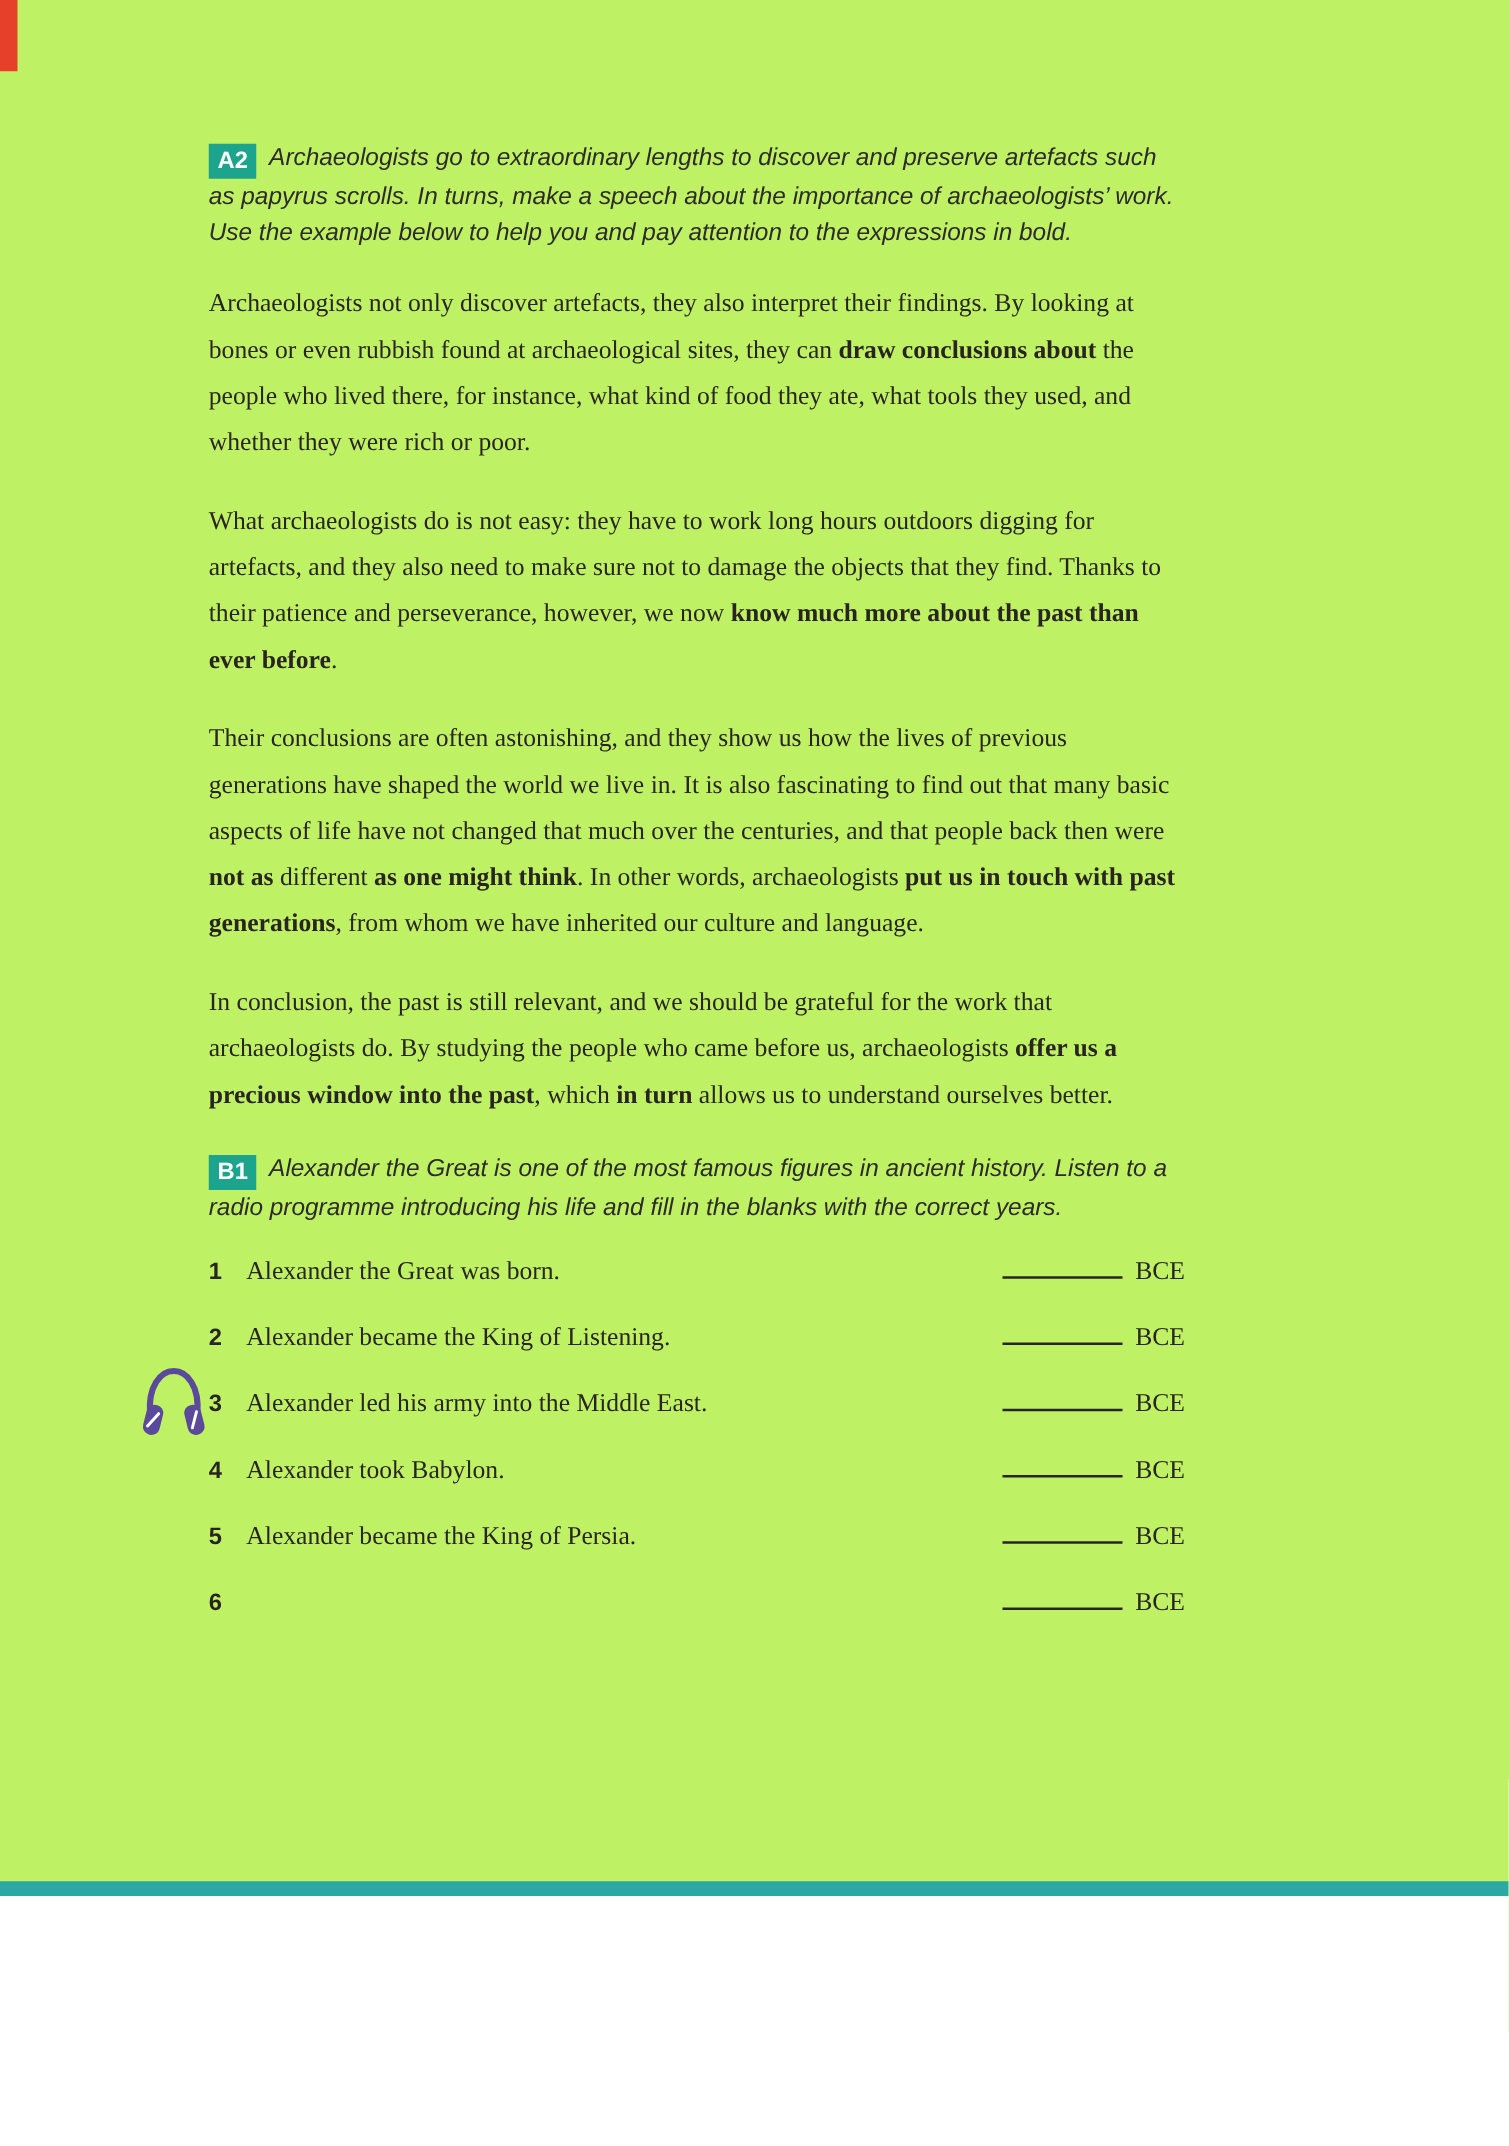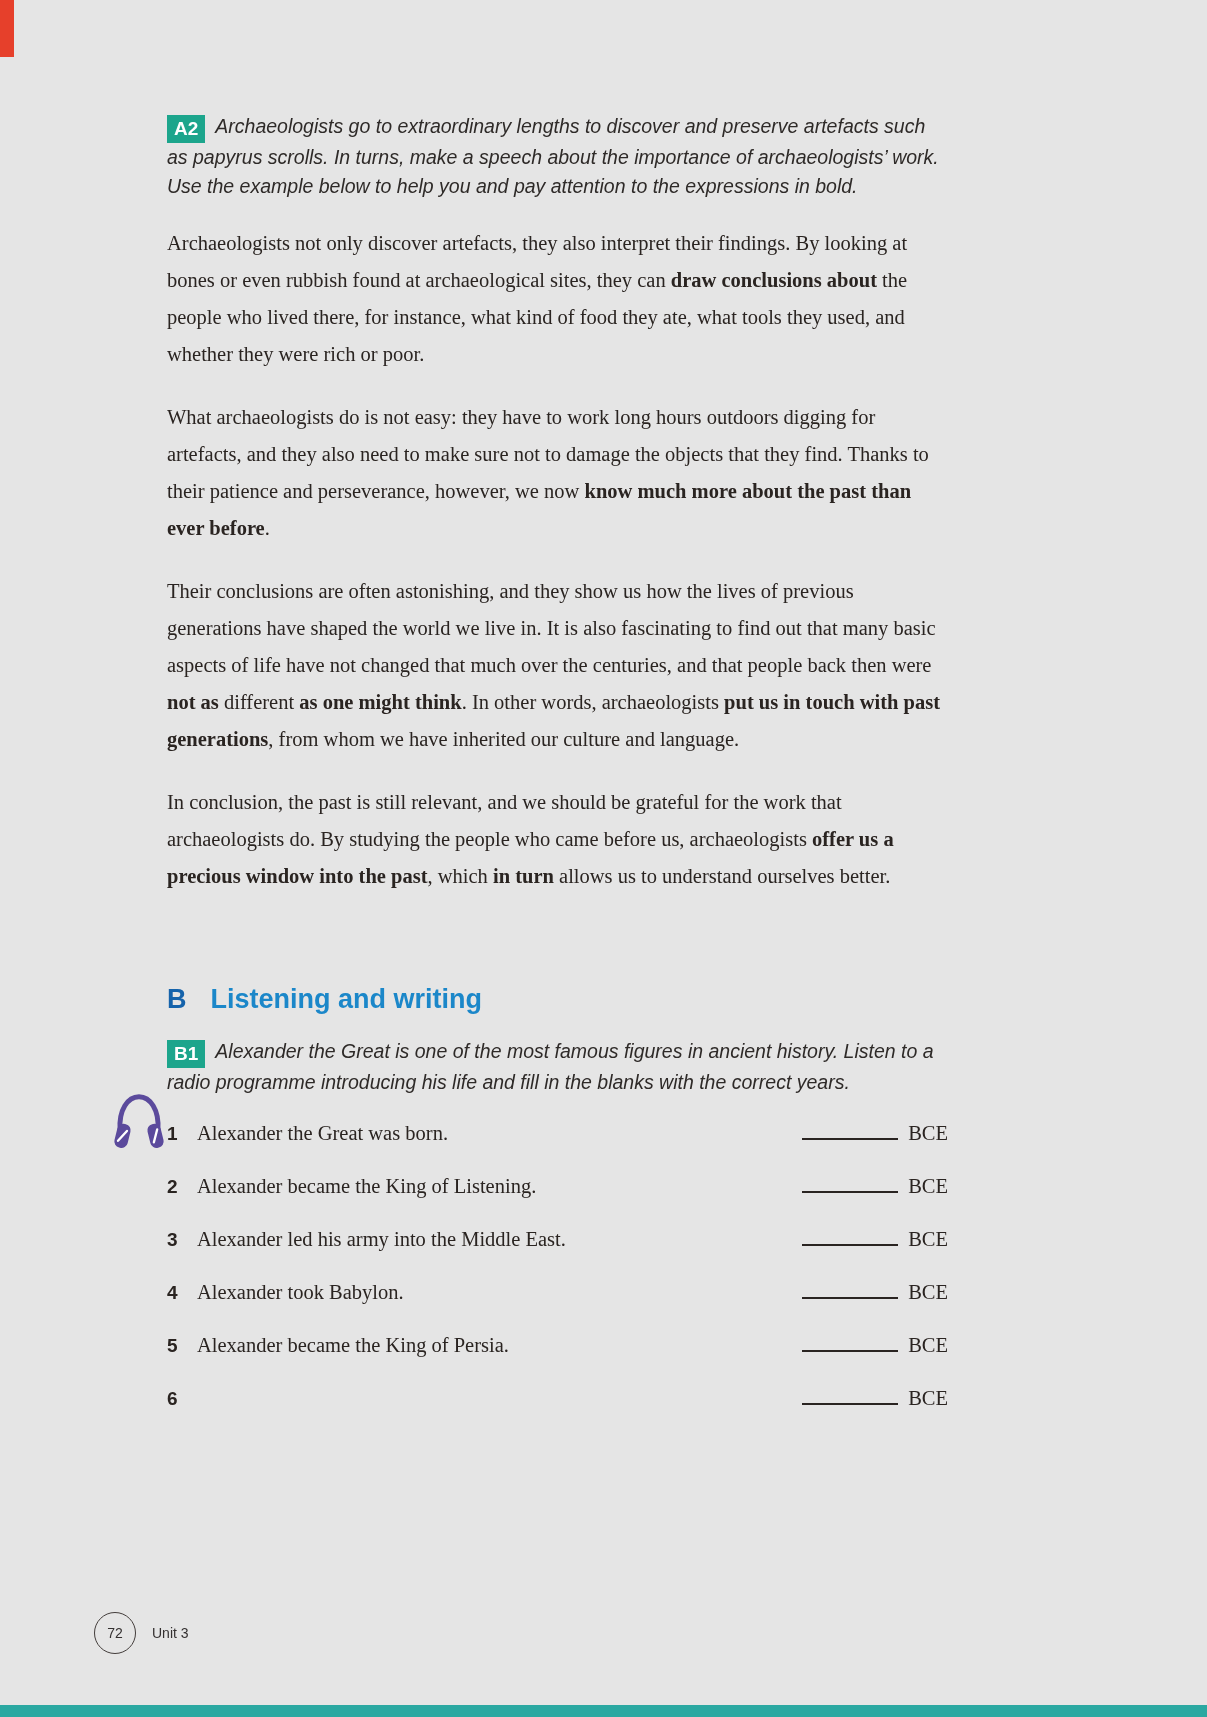--- a/index.html
+++ b/index.html
@@ -7,22 +7,22 @@
     --letter-blue:#1563ab;
     --title-blue:#1b87c9;
     --purple:#5b4a9c;
     --corner-red:#e6402b;
     --bar-teal:#2ba8a1;
     --ink:#2a2421;
   }
   html,body{margin:0;padding:0;background:#ffffff;}
   .page{
     position:relative;
-    width:1207px;height:1717px;
-    background:#e5e5e5;
+    width:1207px;height:1517px;
+    background:#bef264;
     overflow:hidden;
     font-family:"Liberation Serif", serif;
     color:var(--ink);
   }
   .corner-trim{
     position:absolute;left:0;top:0;width:14px;height:57px;
     background:var(--corner-red);
   }
   .footer-bar{
     position:absolute;left:0;bottom:0;width:100%;height:12px;
@@ -132,21 +132,20 @@
 
     <p class="instruction"><span class="badge">A2</span><span>Archaeologists go to extraordinary lengths to discover and preserve artefacts such as papyrus scrolls. In turns, make a speech about the importance of archaeologists’ work. Use the example below to help you and pay attention to the expressions in bold.</span></p>
 
     <div>
         <p class="body-para"><span>Archaeologists not only discover artefacts, they also interpret their findings. By looking at bones or even rubbish found at archaeological sites, they can </span><span class="bold">draw conclusions about</span><span> the people who lived there, for instance, what kind of food they ate, what tools they used, and whether they were rich or poor.</span></p>
         <p class="body-para"><span>What archaeologists do is not easy: they have to work long hours outdoors digging for artefacts, and they also need to make sure not to damage the objects that they find. Thanks to their patience and perseverance, however, we now </span><span class="bold">know much more about the past than ever before</span><span>.</span></p>
         <p class="body-para"><span>Their conclusions are often astonishing, and they show us how the lives of previous generations have shaped the world we live in. It is also fascinating to find out that many basic aspects of life have not changed that much over the centuries, and that people back then were </span><span class="bold">not as</span><span> different </span><span class="bold">as one might think</span><span>. In other words, archaeologists </span><span class="bold">put us in touch with past generations</span><span>, from whom we have inherited our culture and language.</span></p>
         <p class="body-para"><span>In conclusion, the past is still relevant, and we should be grateful for the work that archaeologists do. By studying the people who came before us, archaeologists </span><span class="bold">offer us a precious window into the past</span><span>, which </span><span class="bold">in turn</span><span> allows us to understand ourselves better.</span></p>
       </div>
 
-    <h2 class="section-heading"><span class="section-letter">B</span><span class="section-title">Listening and writing</span></h2>
 
     <p class="instruction b1-instruction"><span class="badge">B1</span><span>Alexander the Great is one of the most famous figures in ancient history. Listen to a radio programme introducing his life and fill in the blanks with the correct years.</span></p>
 
     <div>
   <div class="item-row">
     <span class="item-num">1</span>
     <span class="item-text">Alexander the Great was born.</span>
     <span class="item-answer"><span class="blank"></span><span>BCE</span></span>
   </div>
 

